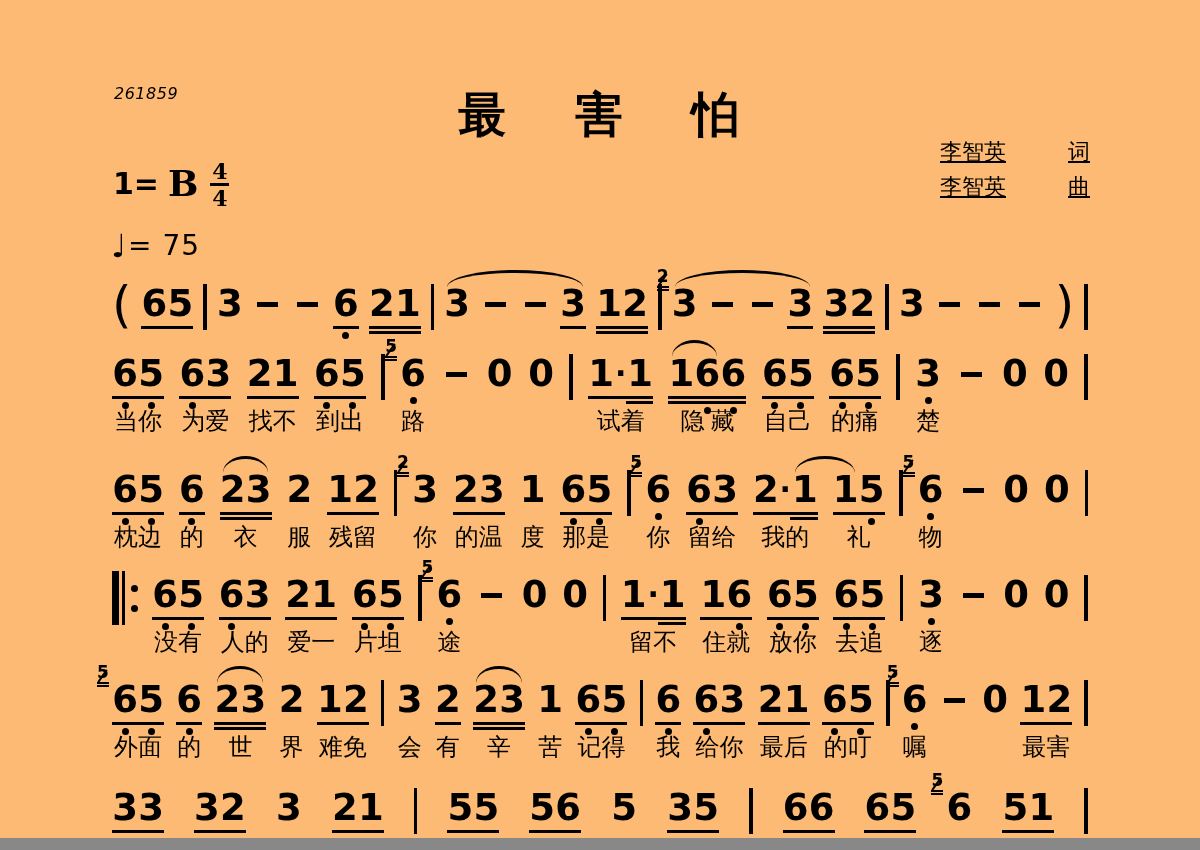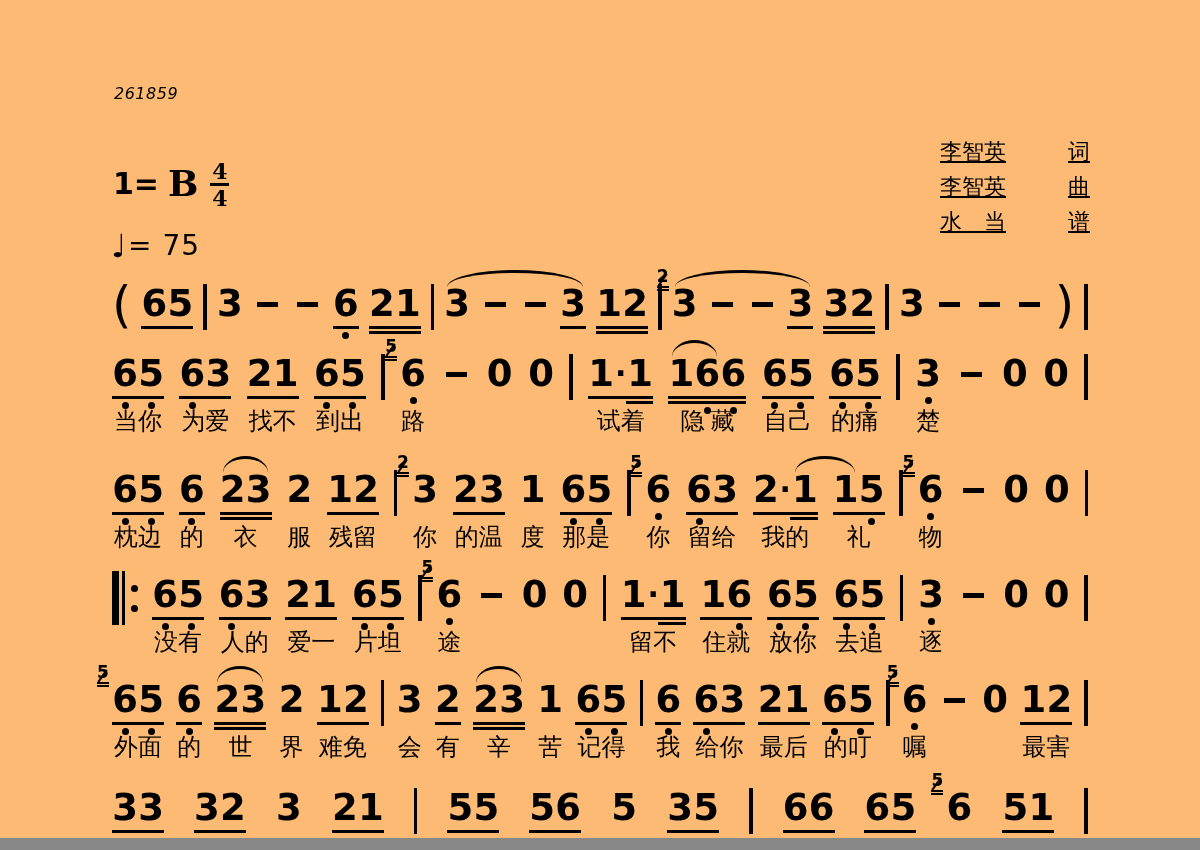--- a/index.html
+++ b/index.html
@@ -53,33 +53,30 @@
   .rdots{display:flex;flex-direction:column;gap:13px;margin-left:6px;}
   .rdot{width:7px;height:7px;background:#000;border-radius:50%;}
   .tie{position:absolute;height:14px;border-top:3px solid #000;
        border-radius:50% 50% 0 0 / 100% 100% 0 0;}
 </style>
 </head>
 <body>
 
 <div id="page">
   <div id="code">261859</div>
+  <div id="title">最 害 怕</div>
 
   <div id="credits">
       <div class="crow">
         <span>李智英</span>
         <span>词</span>
       </div>
       <div class="crow">
         <span>李智英</span>
         <span>曲</span>
-      </div>
-      <div class="crow">
-        <span>水　当</span>
-        <span>谱</span>
       </div>
     </div>
 
   <div id="keysig">
     <span class="k1">1=</span>
     <span class="kb">B</span>
     <span class="frac">
       <span class="fn">4</span>
       <span class="fbar"></span>
       <span class="fn">4</span>

